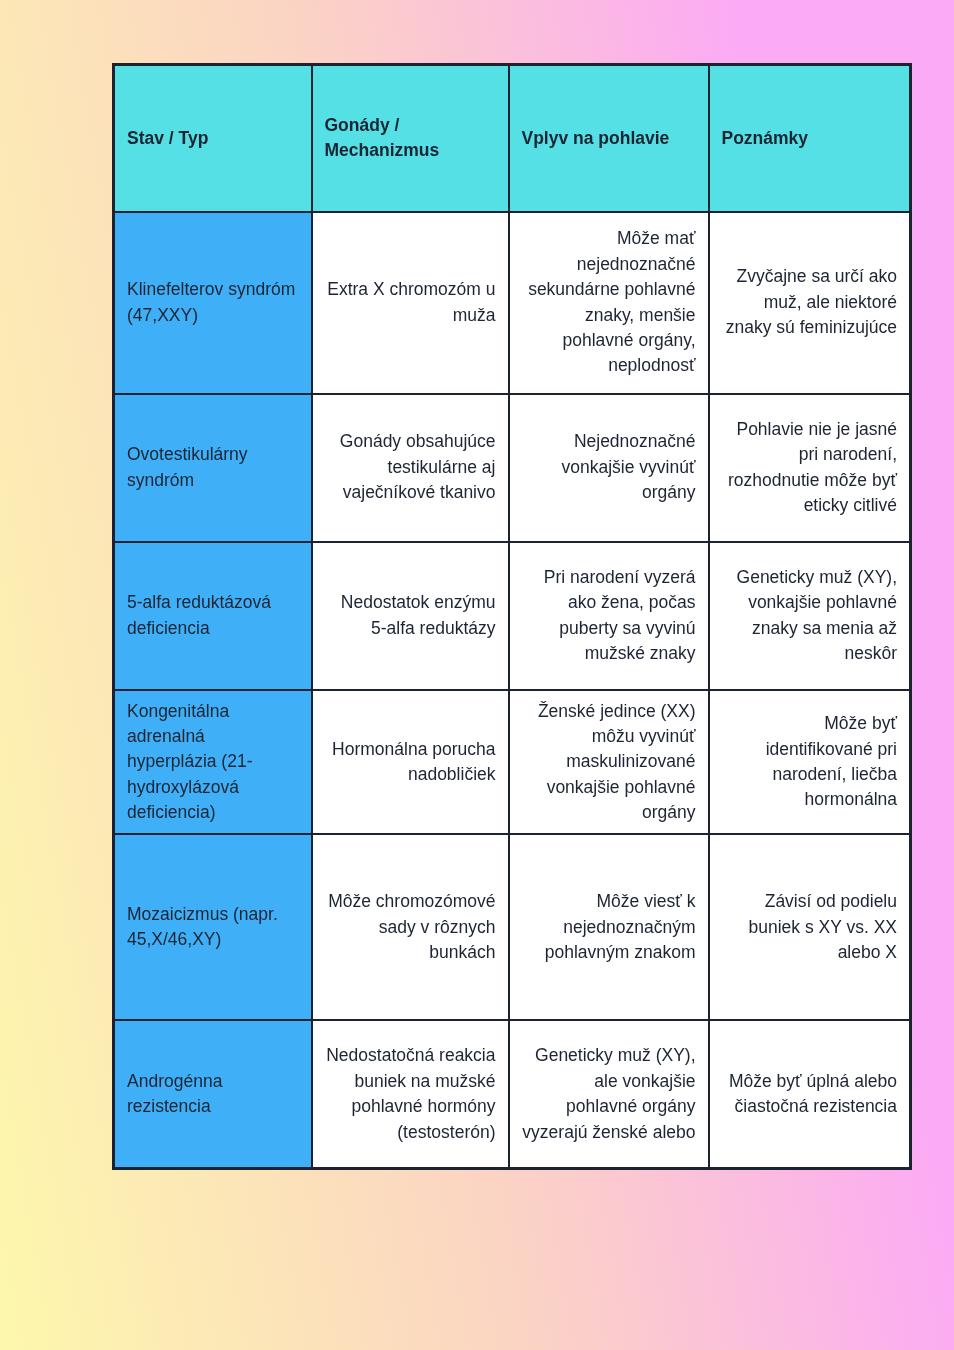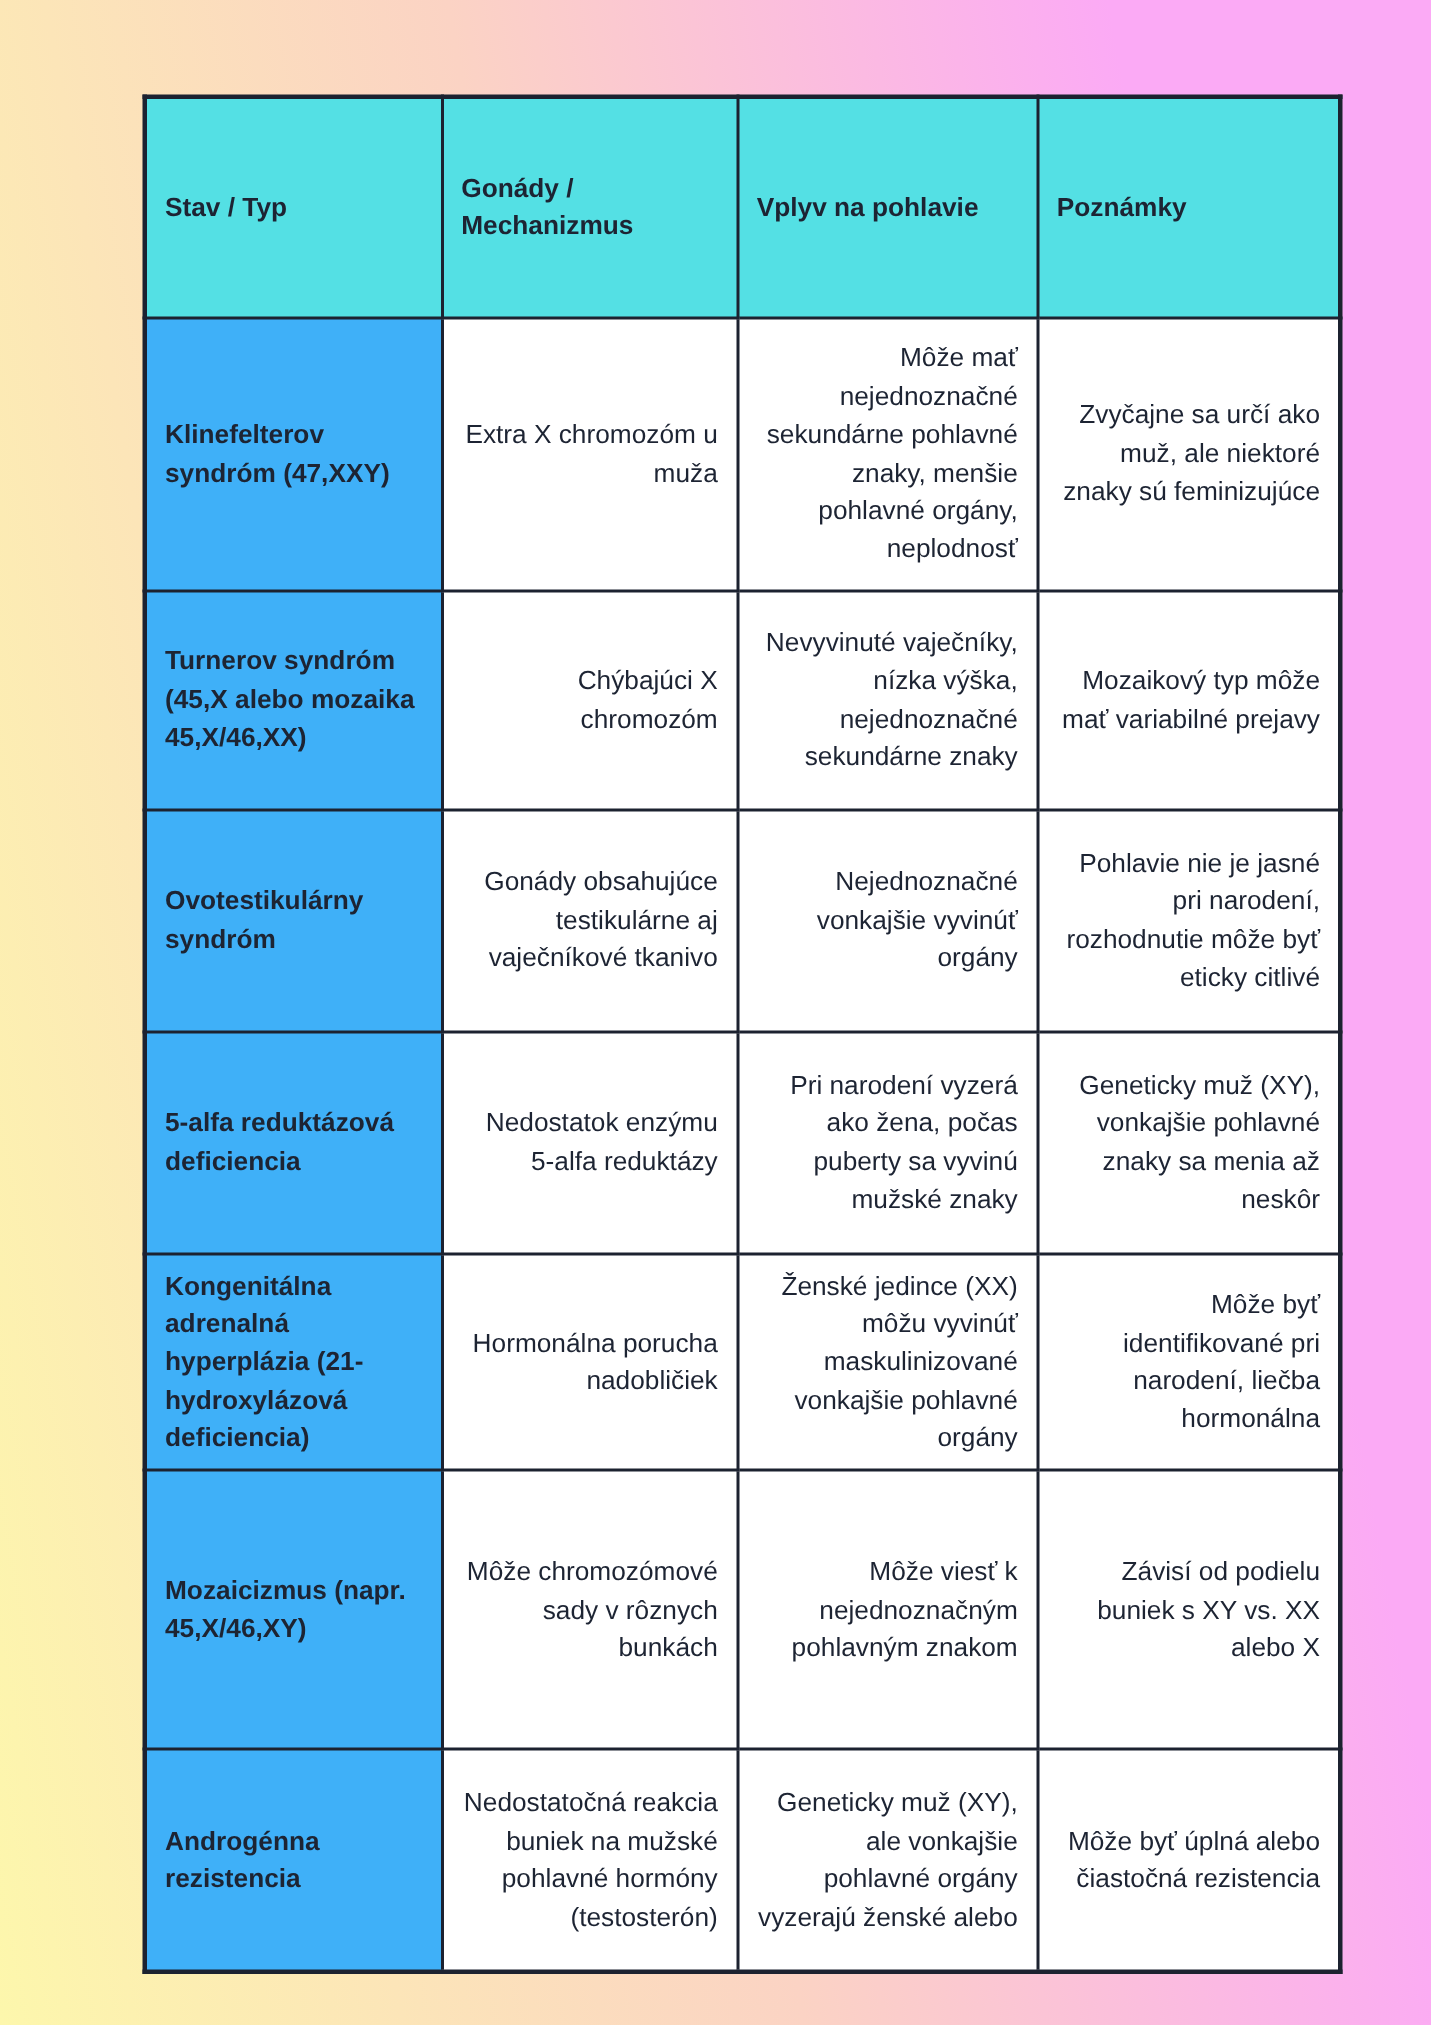--- a/index.html
+++ b/index.html
@@ -18,21 +18,21 @@
     width: 954px;
     height: 1350px;
     position: relative;
     overflow: hidden;
     background: linear-gradient(80deg, var(--bg-yellow) 0%, var(--bg-peach) 45%, var(--bg-pink) 82%);
     font-family: "Liberation Sans", "DejaVu Sans", sans-serif;
     color: var(--text);
   }
   table.info-table {
     position: absolute;
-    left: 95px;
+    left: 112px;
     top: 63px;
     width: 797px;
     border-collapse: collapse;
     table-layout: fixed;
     border: 3px solid var(--border);
   }
   .info-table th, .info-table td {
     border: 2px solid var(--border);
     padding: 8px 12px;
     vertical-align: middle;
@@ -42,21 +42,21 @@
     color: var(--text);
     word-wrap: break-word;
   }
   .info-table thead th {
     background: var(--header-bg);
     font-weight: bold;
     height: 147px;
   }
   .info-table tbody th {
     background: var(--rowlabel-bg);
-    font-weight: bold;
+    font-weight: normal;
   }
   .info-table tbody td {
     background: var(--cell-bg);
     font-weight: normal;
     text-align: right;
   }
 </style>
 </head>
 <body>
 
@@ -74,26 +74,20 @@
       <th>Vplyv na pohlavie</th>
       <th>Poznámky</th>
     </tr>
   </thead>
   <tbody>
     <tr style="height:182px">
       <th>Klinefelterov syndróm (47,XXY)</th>
       <td>Extra X chromozóm u muža</td>
       <td>Môže mať nejednoznačné sekundárne pohlavné znaky, menšie pohlavné orgány, neplodnosť</td>
       <td>Zvyčajne sa určí ako muž, ale niektoré znaky sú feminizujúce</td>
-    </tr>
-    <tr style="height:146px">
-      <th>Turnerov syndróm (45,X alebo mozaika 45,X/46,XX)</th>
-      <td>Chýbajúci X chromozóm</td>
-      <td>Nevyvinuté vaječníky, nízka výška, nejednoznačné sekundárne znaky</td>
-      <td>Mozaikový typ môže mať variabilné prejavy</td>
     </tr>
     <tr style="height:148px">
       <th>Ovotestikulárny syndróm</th>
       <td>Gonády obsahujúce testikulárne aj vaječníkové tkanivo</td>
       <td>Nejednoznačné vonkajšie vyvinúť orgány</td>
       <td>Pohlavie nie je jasné pri narodení, rozhodnutie môže byť eticky citlivé</td>
     </tr>
     <tr style="height:148px">
       <th>5-alfa reduktázová deficiencia</th>
       <td>Nedostatok enzýmu 5-alfa reduktázy</td>

